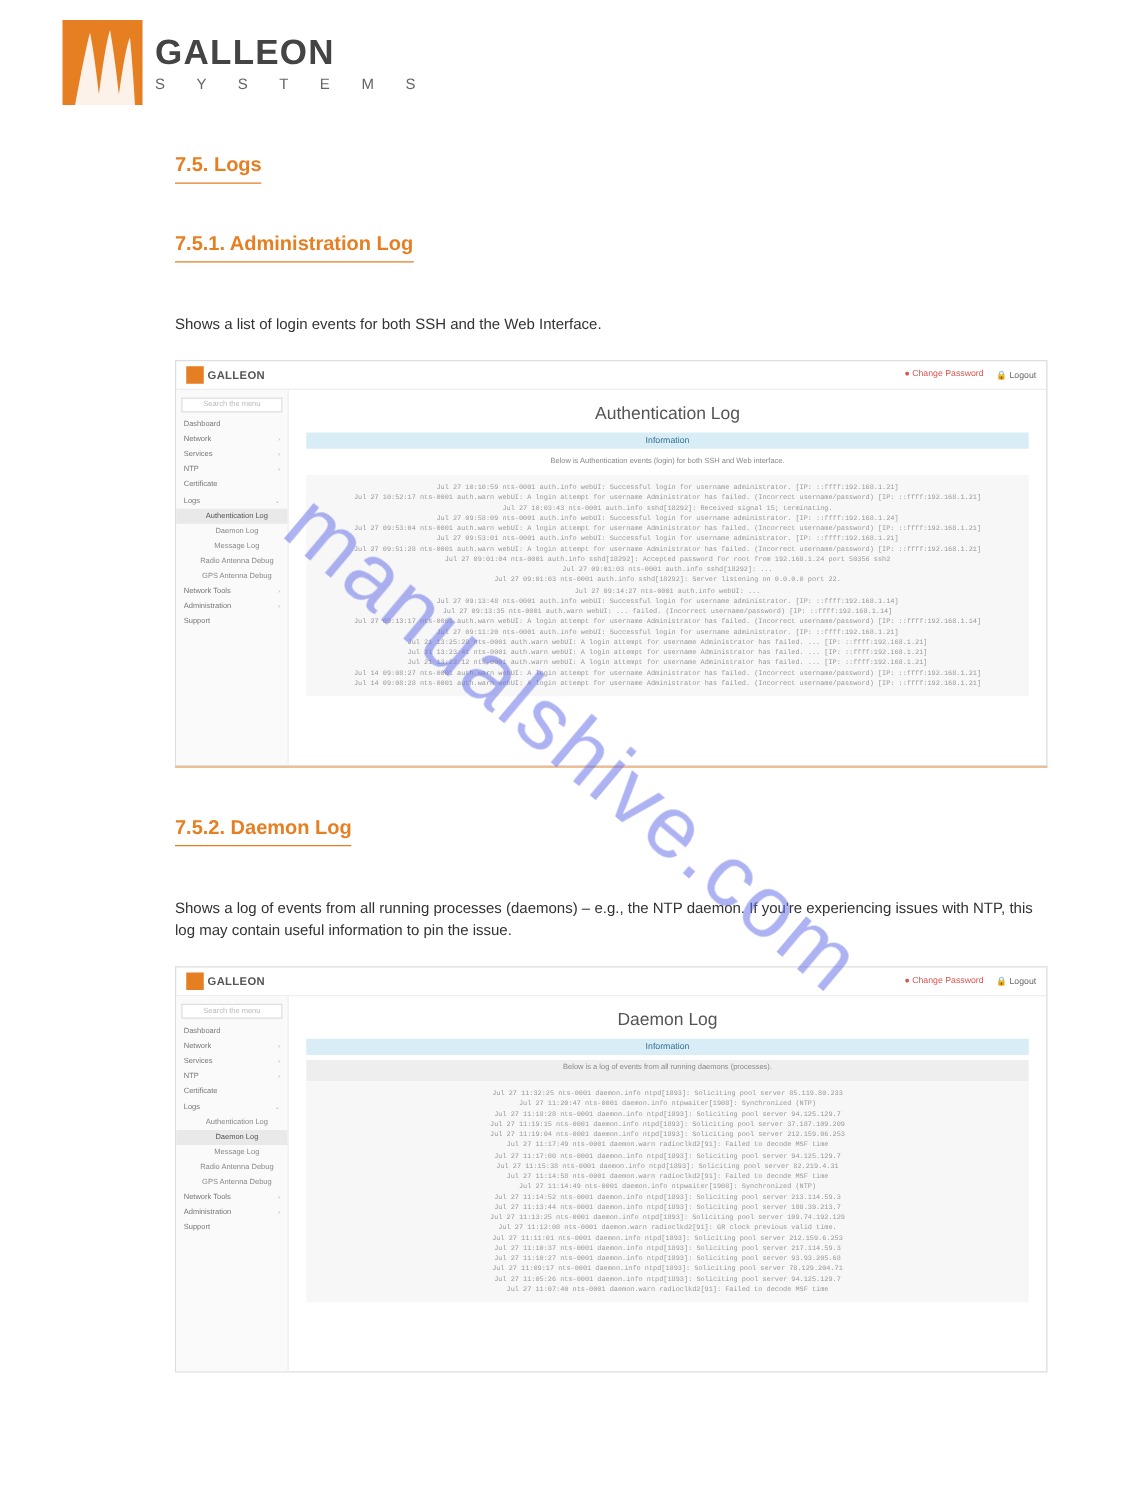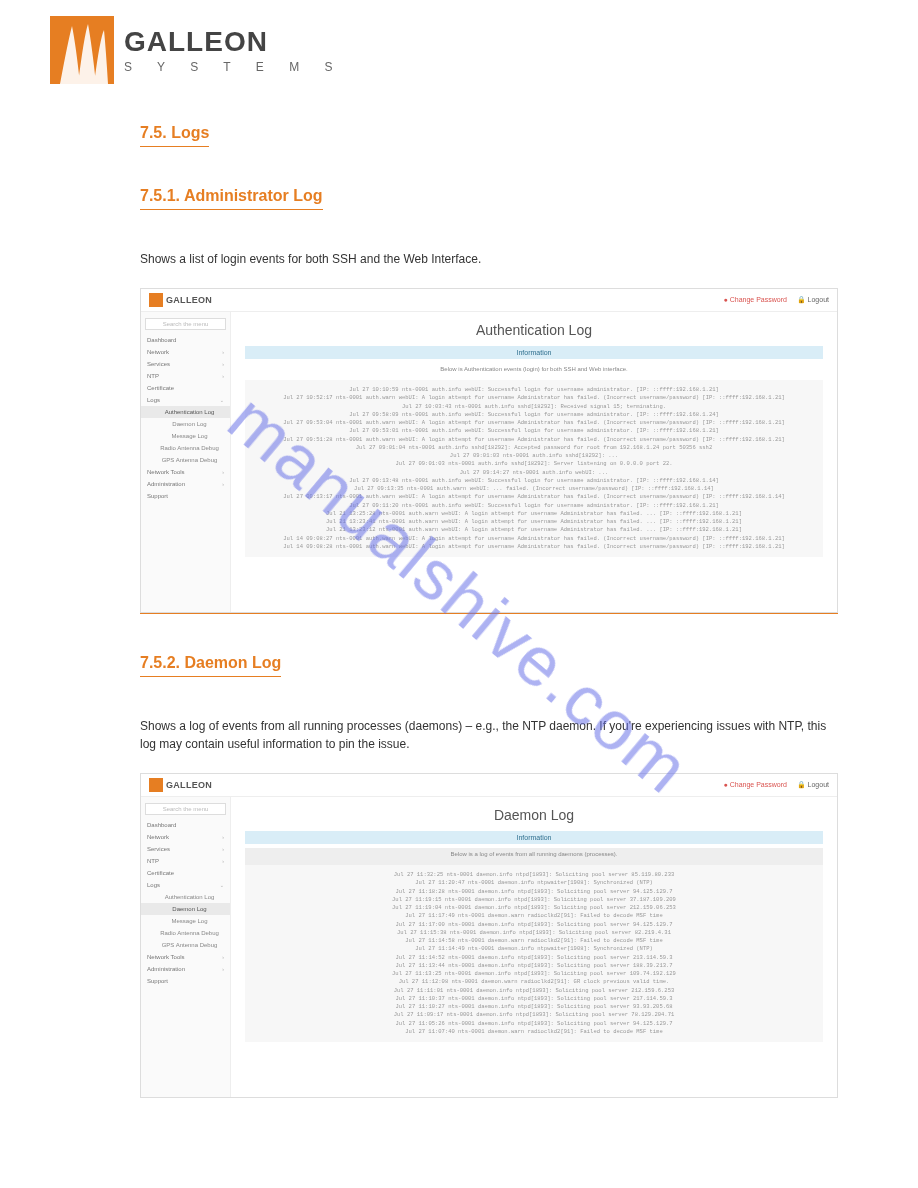--- a/index.html
+++ b/index.html
@@ -62,21 +62,21 @@
     </div>
     <div class="logo-text">
       <div class="brand">GALLEON</div>
       <div class="sub">S Y S T E M S</div>
     </div>
   </div>
 
   <div class="content">
 
     <div class="sec-wrap"><h2 class="sec">7.5. Logs</h2></div>
-    <div class="sec-wrap"><h2 class="sec">7.5.1. Administrator Log</h2></div>
+    <div class="sec-wrap"><h2 class="sec">7.5.1. Administration Log</h2></div>
     <p class="body-text">Shows a list of login events for both SSH and the Web Interface.</p>
 
     <div class="app-shot">
       <div class="app-frame">
         <div class="app-bar">
           <div class="app-logo">
             <div class="app-logo-mark"></div>
             <span class="app-logo-text">GALLEON</span>
           </div>
           <div class="app-actions">

